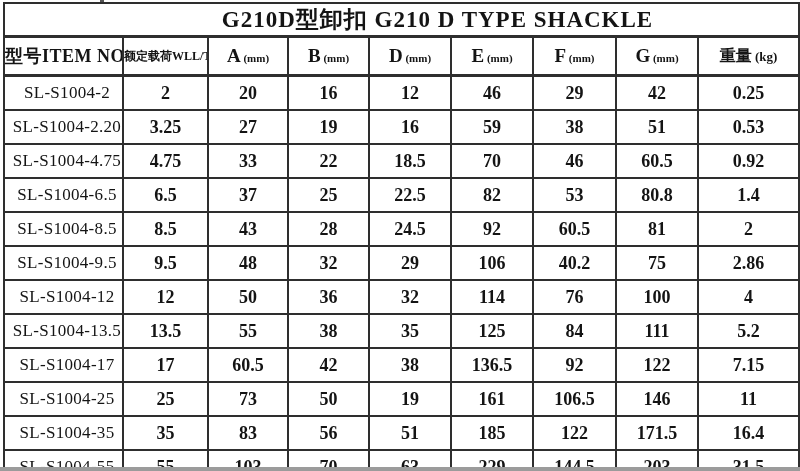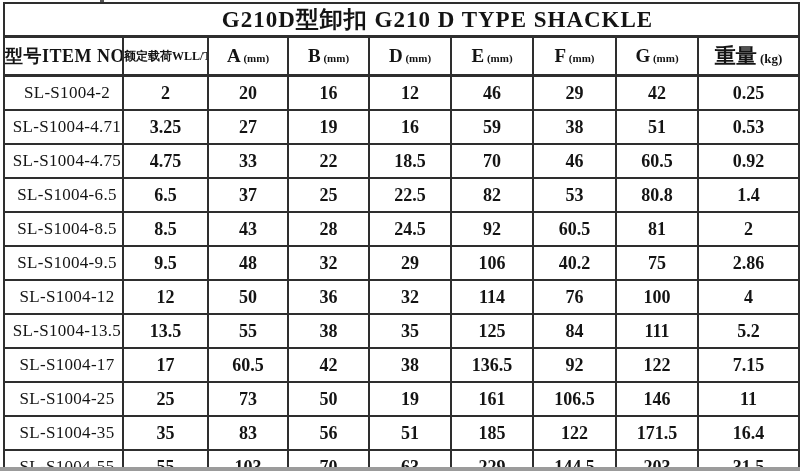--- a/index.html
+++ b/index.html
@@ -41,21 +41,21 @@
   }
   tr.header-row th {
     height: 36px;
     border-bottom-width: 3px;
     font-weight: bold;
   }
   .th-item { font-size: 18px; font-weight: 600 !important; letter-spacing: 0.5px; }
   .th-wll  { font-size: 12px; font-weight: 600 !important; }
   .th-letter .col-label { font-size: 19px; }
   .th-letter .col-unit  { font-size: 11px; }
-  .th-weight .col-label { font-size: 21px; }
+  .th-weight .col-label { font-size: 16px; }
   .th-weight .col-unit  { font-size: 13px; }
   .col-unit { font-weight: bold; }
   tbody td {
     height: 32px;
     font-weight: bold;
     font-size: 18px;
   }
   tbody td.item-cell {
     text-align: center;
     padding-left: 7px;
@@ -121,21 +121,21 @@
         <td>2</td>
         <td>20</td>
         <td>16</td>
         <td>12</td>
         <td>46</td>
         <td>29</td>
         <td>42</td>
         <td>0.25</td>
       </tr>
       <tr>
-        <td class="item-cell">SL-S1004-4.71</td>
+        <td class="item-cell">SL-S1004-2.20</td>
         <td>3.25</td>
         <td>27</td>
         <td>19</td>
         <td>16</td>
         <td>59</td>
         <td>38</td>
         <td>51</td>
         <td>0.53</td>
       </tr>
       <tr>

